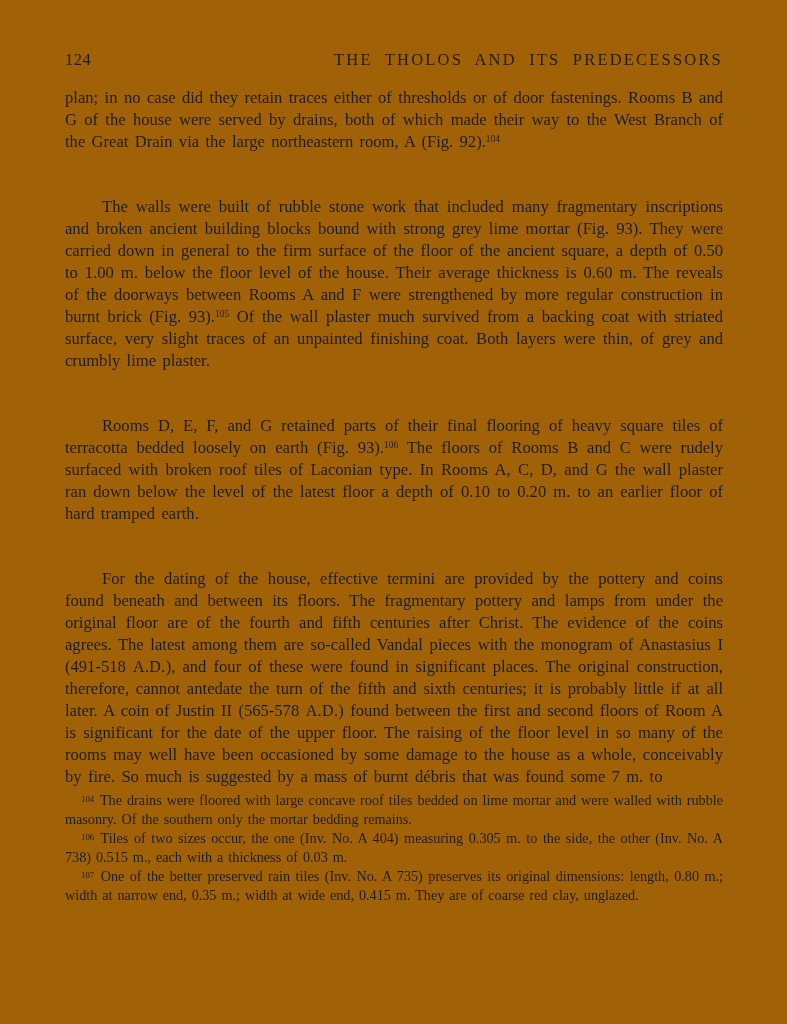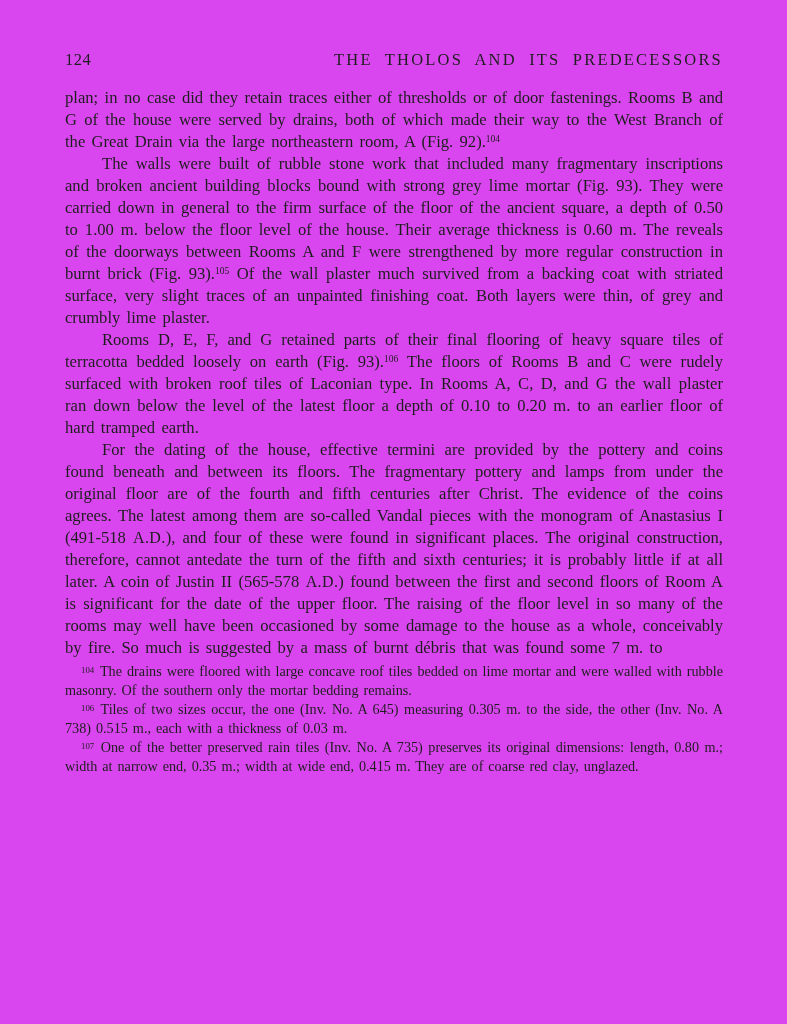--- a/index.html
+++ b/index.html
@@ -4,21 +4,21 @@
 <style>
   html, body {
     margin: 0;
     padding: 0;
     background: #ffffff;
   }
   .page {
     position: relative;
     width: 787px;
     height: 1024px;
-    background: #d946ef;
+    background: #a16207;
     color: #1e1e1e;
     font-family: "Liberation Serif", "DejaVu Serif", serif;
     overflow: hidden;
   }
   .content {
     position: absolute;
     left: 65px;
     top: 50px;
     width: 658px;
   }
@@ -45,20 +45,21 @@
     font-size: 16.6px;
     line-height: 22px;
     text-align: justify;
     word-spacing: 0.13em;
   }
   .para {
     margin: 0;
   }
   .para.indent {
     text-indent: 37px;
+    margin-top: 43px;
   }
   .it {
   }
   .sc {
     font-size: 16px;
     letter-spacing: 0.4px;
   }
   sup.note {
     font-size: 9.5px;
     line-height: 0;
@@ -100,18 +101,18 @@
       <p class="para indent"><span>The walls were built of rubble stone work that included many fragmentary inscriptions and broken ancient building blocks bound with strong grey lime mortar (Fig. 93).  They were carried down in general to the firm surface of the floor of the ancient square, a depth of 0.50 to 1.00 m. below the floor level of the house.  Their average thickness is 0.60 m.  The reveals of the doorways between Rooms A and F were strengthened by more regular construction in burnt brick (Fig. 93).</span><sup class="note">105</sup><span> Of the wall plaster much survived from a backing coat with striated surface, very slight traces of an unpainted finishing coat.  Both layers were thin, of grey and crumbly lime plaster.</span></p>
 
       <p class="para indent"><span>Rooms D, E, F, and G retained parts of their final flooring of heavy square tiles of terracotta bedded loosely on earth (Fig. 93).</span><sup class="note">106</sup><span> The floors of Rooms B and C were rudely surfaced with broken roof tiles of Laconian type.  In Rooms A, C, D, and G the wall plaster ran down below the level of the latest floor a depth of 0.10 to 0.20 m. to an earlier floor of hard tramped earth.</span></p>
 
 
       <p class="para indent"><span>For the dating of the house, effective </span><span class="it">termini</span><span> are provided by the pottery and coins found beneath and between its floors.  The fragmentary pottery and lamps from under the original floor are of the fourth and fifth centuries after Christ.  The evidence of the coins agrees.  The latest among them are so-called Vandal pieces with the monogram of Anastasius I (491-518 </span><span class="sc">A.D.</span><span>), and four of these were found in significant places.  The original construction, therefore, cannot antedate the turn of the fifth and sixth centuries; it is probably little if at all later.  A coin of Justin II (565-578 </span><span class="sc">A.D.</span><span>) found between the first and second floors of Room A is significant for the date of the upper floor.  The raising of the floor level in so many of the rooms may well have been occasioned by some damage to the house as a whole, conceivably by fire.  So much is suggested by a mass of burnt débris that was found some 7 m. to</span></p>
     </main>
 
     <section class="footnotes">
       <p class="fn"><sup class="note">104</sup><span> The drains were floored with large concave roof tiles bedded on lime mortar and were walled with rubble masonry.  Of the southern only the mortar bedding remains.</span></p>
-      <p class="fn"><sup class="note">106</sup><span> Tiles of two sizes occur, the one (Inv. No. A 645) measuring 0.305 m. to the side, the other (Inv. No. A 738) 0.515 m., each with a thickness of 0.03 m.</span></p>
+      <p class="fn"><sup class="note">106</sup><span> Tiles of two sizes occur, the one (Inv. No. A 404) measuring 0.305 m. to the side, the other (Inv. No. A 738) 0.515 m., each with a thickness of 0.03 m.</span></p>
       <p class="fn"><sup class="note">107</sup><span> One of the better preserved rain tiles (Inv. No. A 735) preserves its original dimensions: length, 0.80 m.; width at narrow end, 0.35 m.; width at wide end, 0.415 m.  They are of coarse red clay, unglazed.</span></p>
     </section>
 
   </div>
 </div>
 
 </body></html>

